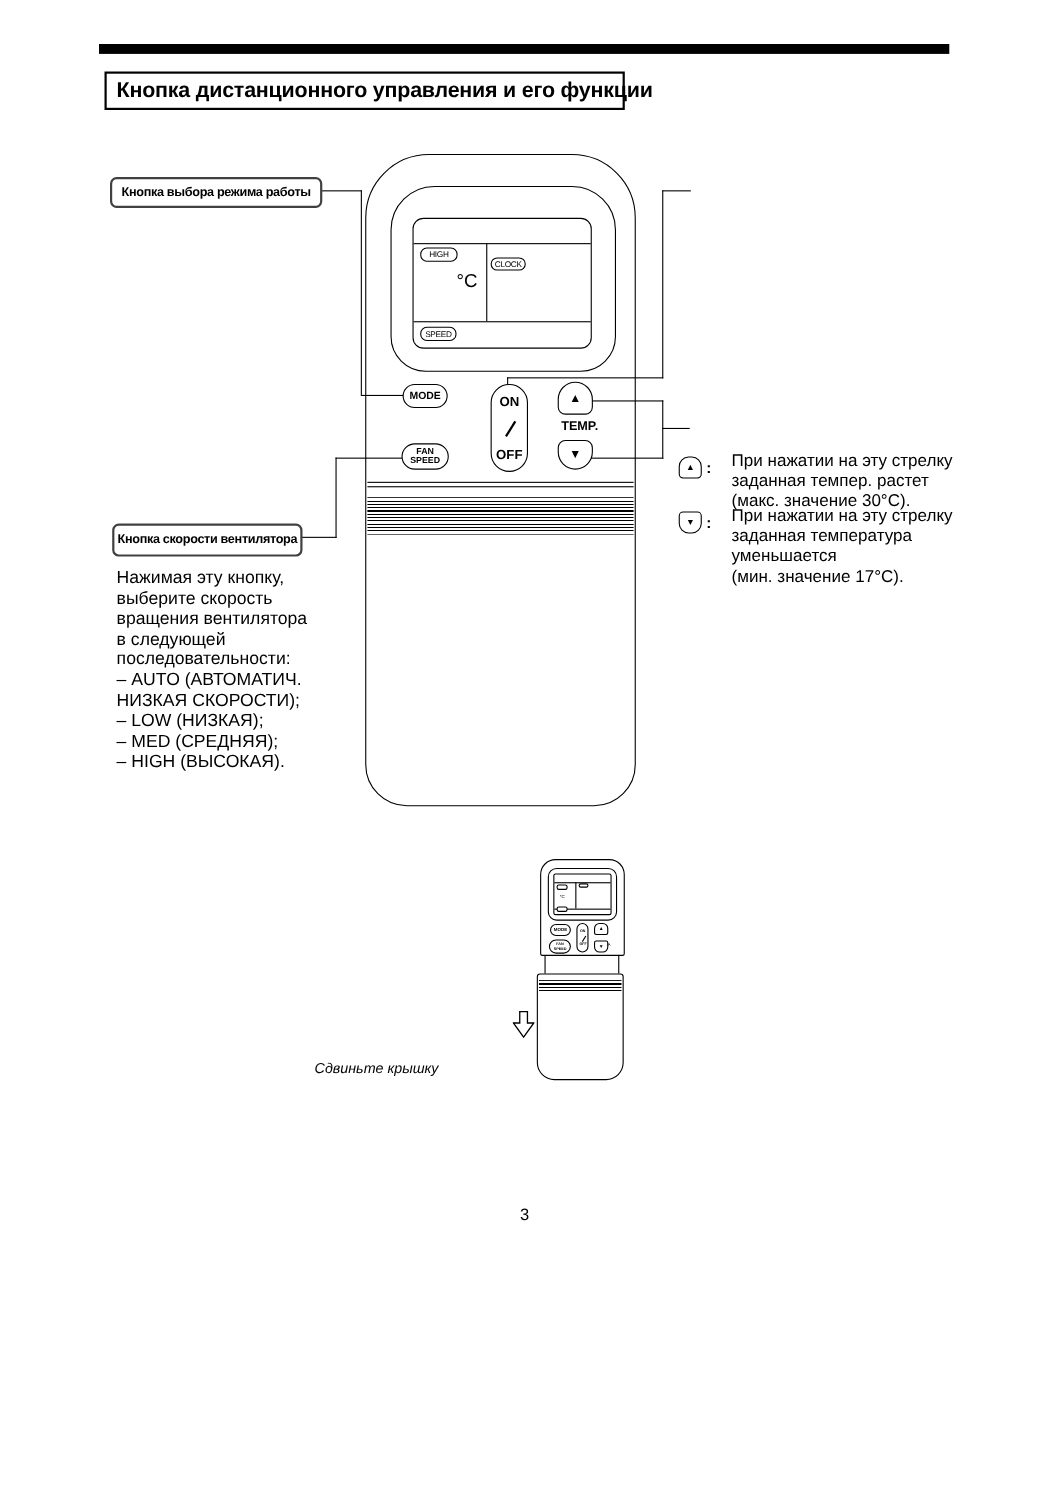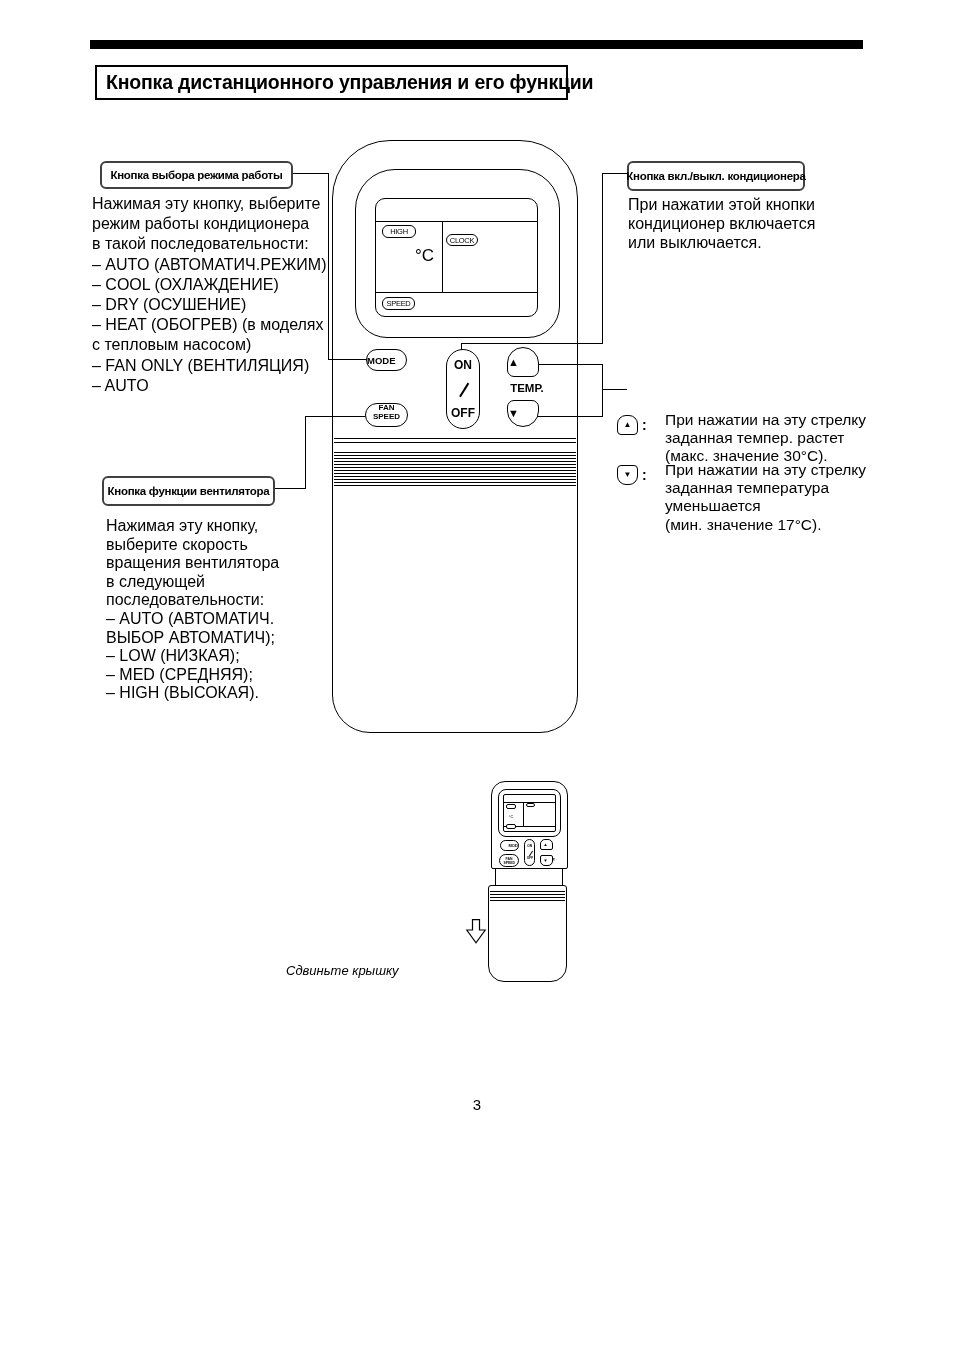--- a/index.html
+++ b/index.html
@@ -17,21 +17,21 @@
   .para{position:absolute;font-size:16px;white-space:pre-line;z-index:5;}
   .outline{position:absolute;border:1.5px solid #000;background:transparent;box-sizing:border-box;}
   .thin{border-width:1px;}
   .chip{
     position:absolute;border:1px solid #000;border-radius:6px;background:#fff;
     display:flex;align-items:center;justify-content:center;font-size:7.5px;letter-spacing:-0.3px;
     box-sizing:border-box;z-index:3;
   }
   .btn{
     position:absolute;border:1.5px solid #000;background:#fff;box-sizing:border-box;
-    display:flex;align-items:center;font-weight:bold;z-index:3;
+    display:flex;align-items:center;justify-content:center;font-weight:bold;z-index:3;
   }
   .tri{line-height:1;font-size:11px;}
   .iconbox{
     position:absolute;border:1.5px solid #000;background:#fff;box-sizing:border-box;
     display:flex;align-items:center;justify-content:center;z-index:5;
   }
   .mini-txt{font-size:9px;font-weight:bold;transform:scale(0.45);transform-origin:50% 50%;display:inline-block;white-space:nowrap;line-height:1;}
   .ribs{position:absolute;background:repeating-linear-gradient(to bottom,#000 0 1px,#fff 1px 3px);z-index:2;}
 </style>
 </head>
@@ -59,41 +59,25 @@
   <div class="ln" style="left:602px;top:172.5px;width:26px;height:1.2px;"></div>
 
   <div class="ln" style="left:537px;top:363.5px;width:66px;height:1.2px;"></div>
   <div class="ln" style="left:537px;top:415.5px;width:66px;height:1.2px;"></div>
   <div class="ln" style="left:602px;top:363.5px;width:1.2px;height:53px;"></div>
   <div class="ln" style="left:602px;top:388.5px;width:25px;height:1.2px;"></div>
 
   <div class="callout" style="left:100px;top:161px;width:189px;height:24px;">
     <span>Кнопка выбора режима работы</span>
   </div>
-  <div class="callout" style="left:627px;top:161px;width:174px;height:26px;">
-    <span>Кнопка вкл./выкл. кондиционера</span>
-  </div>
   <div class="callout" style="left:102px;top:476px;width:169px;height:26px;">
-    <span>Кнопка функции вентилятора</span>
+    <span>Кнопка скорости вентилятора</span>
   </div>
 
-  <div class="para" style="left:92px;top:194px;width:280px;line-height:20.2px;">Нажимая эту кнопку, выберите
-режим работы кондиционера
-в такой последовательности:
-– AUTO (АВТОМАТИЧ.РЕЖИМ)
-– COOL (ОХЛАЖДЕНИЕ)
-– DRY (ОСУШЕНИЕ)
-– HEAT (ОБОГРЕВ) (в моделях
-с тепловым насосом)
-– FAN ONLY (ВЕНТИЛЯЦИЯ)
-– AUTO</div>
 
-  <div class="para" style="left:628px;top:195px;width:240px;line-height:19px;">При нажатии этой кнопки
-кондиционер включается
-или выключается.</div>
 
   <div class="iconbox" style="left:617px;top:415px;width:21px;height:20px;border-radius:9px 9px 4px 4px;border-width:1.3px;">
     <span class="tri" style="font-size:8px;">▲</span>
   </div>
   <div class="abs" style="left:642px;top:417px;font-size:14px;font-weight:bold;">:</div>
   <div class="para" style="left:665px;top:411px;width:220px;font-size:15.5px;line-height:18.2px;">При нажатии на эту стрелку
 заданная темпер. растет
 (макс. значение 30°C).</div>
 
   <div class="iconbox" style="left:617px;top:465px;width:21px;height:20px;border-radius:4px 4px 9px 9px;border-width:1.3px;">
@@ -104,21 +88,21 @@
 заданная температура
 уменьшается
 (мин. значение 17°C).</div>
 
   <div class="para" style="left:106px;top:517px;width:230px;line-height:18.6px;">Нажимая эту кнопку,
 выберите скорость
 вращения вентилятора
 в следующей
 последовательности:
 – AUTO (АВТОМАТИЧ.
-ВЫБОР АВТОМАТИЧ);
+НИЗКАЯ СКОРОСТИ);
 – LOW (НИЗКАЯ);
 – MED (СРЕДНЯЯ);
 – HIGH (ВЫСОКАЯ).</div>
 
   <div class="outline" style="left:332px;top:140px;width:246px;height:593px;border-radius:58px 58px 38px 38px;z-index:1;"></div>
 
   <div class="ln" style="left:334px;top:438px;width:242px;height:1px;z-index:2;"></div>
   <div class="ln" style="left:334px;top:442px;width:242px;height:1px;z-index:2;"></div>
   <div class="ribs" style="left:334px;top:452px;width:242px;height:34px;"></div>
 

